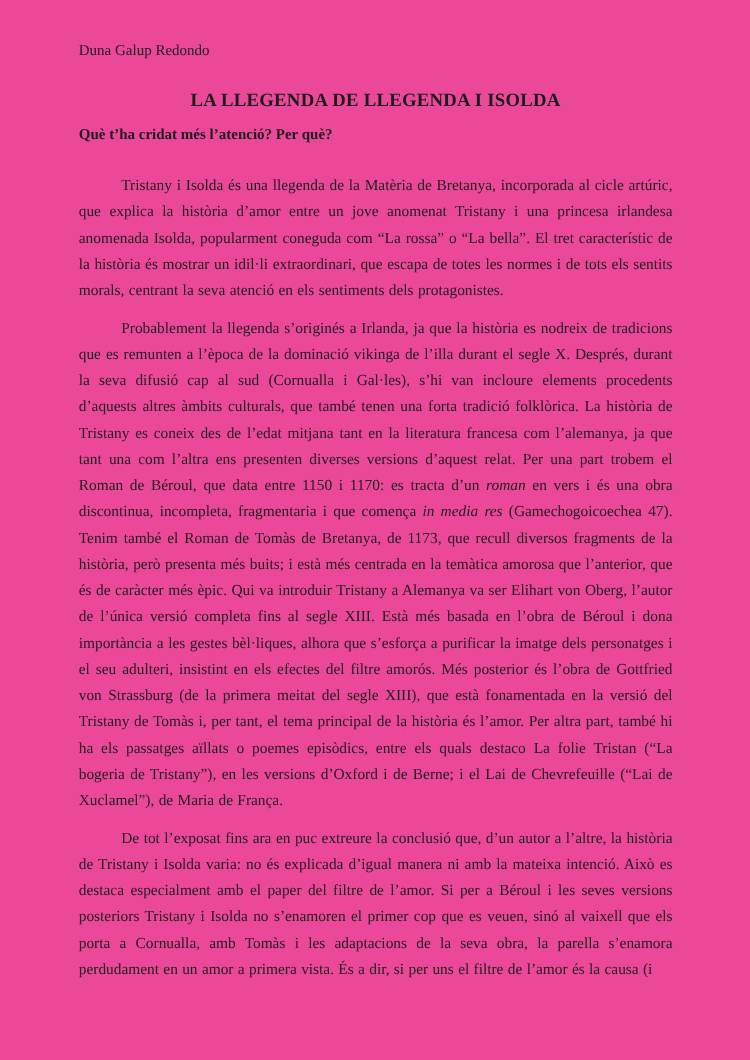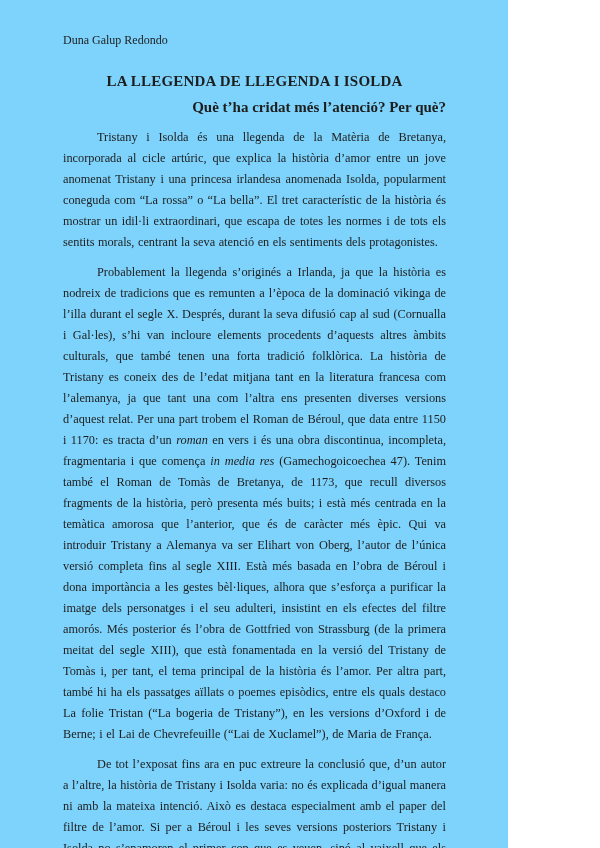--- a/index.html
+++ b/index.html
@@ -9,47 +9,47 @@
   }
   body {
     width: 600px;
     height: 848px;
     overflow: hidden;
     font-family: "Liberation Serif", "DejaVu Serif", serif;
     color: #1d1d1d;
   }
   .page {
     box-sizing: border-box;
-    width: 508px;
+    width: 600px;
     height: 848px;
     padding: 33px 62px 0 63px;
-    background: #7dd3fc;
+    background: #ec4899;
   }
   .author {
     font-size: 12px;
     line-height: 14px;
     text-align: left;
   }
   .title {
     margin: 25px 0 0 0;
     text-align: center;
     font-size: 15px;
     line-height: 18px;
     font-weight: bold;
     letter-spacing: 0.2px;
   }
   .subtitle {
     margin: 9px 0 0 0;
-    text-align: right;
-    font-size: 15px;
+    text-align: left;
+    font-size: 12px;
     line-height: 16px;
     font-weight: bold;
   }
   .doc {
-    margin-top: 12px;
+    margin-top: 23px;
   }
   .doc p {
     margin: 0 0 9px 0;
     text-align: justify;
     text-indent: 34px;
     font-size: 12.3px;
     line-height: 21px;
     word-spacing: 0.4px;
   }
   .doc p i {

